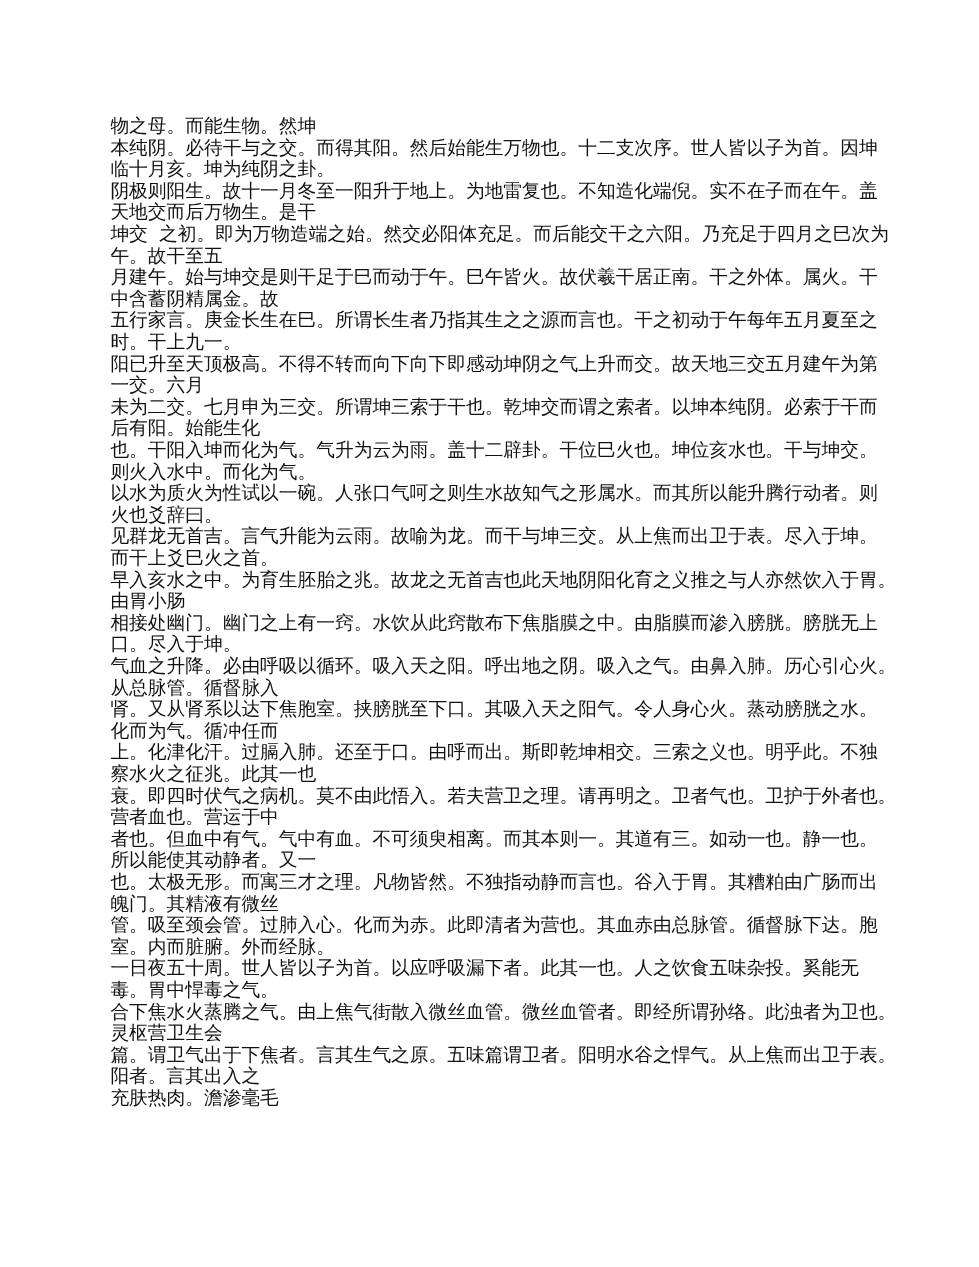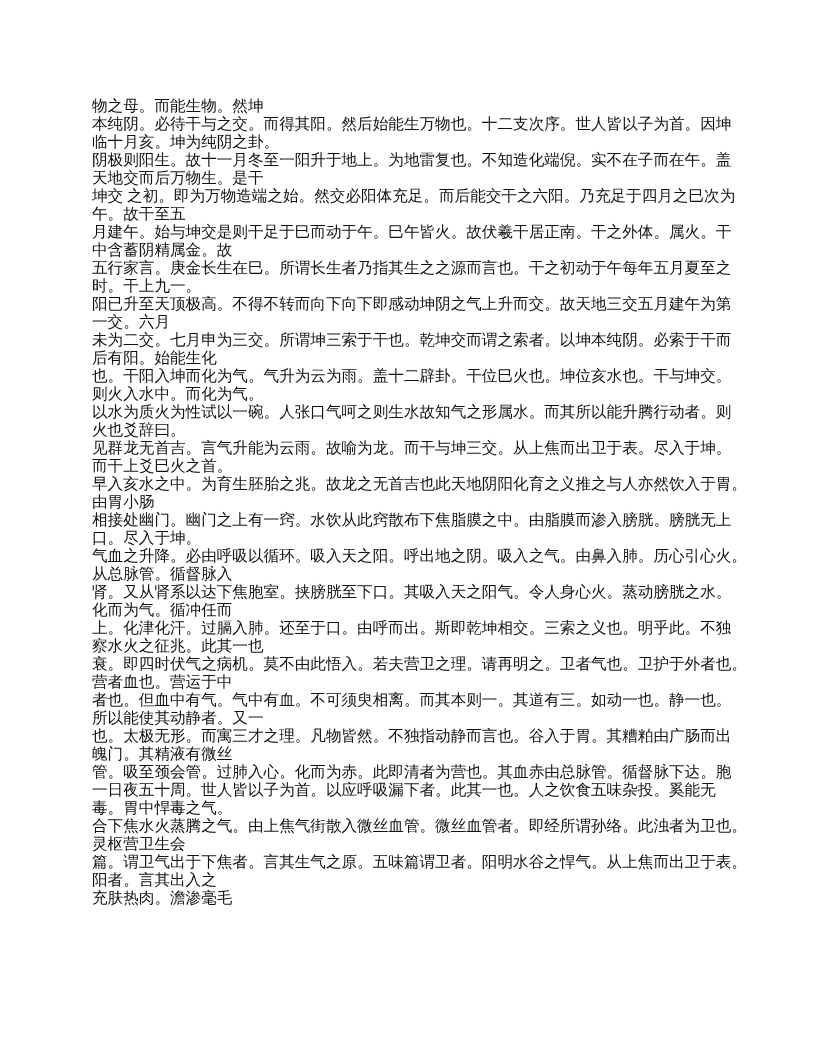--- a/index.html
+++ b/index.html
@@ -2,21 +2,21 @@
 <html><head>
 <meta charset="utf-8">
 <style>
   html, body { margin: 0; padding: 0; background: #ffffff; }
   body { width: 816px; height: 1056px; position: relative; overflow: hidden; }
   .page {
     position: absolute;
     left: 92px;
     top: 97px;
     width: 640px;
-    font-family: Liberation Serif, serif;
+    font-family: Liberation Mono, monospace;
     font-size: 15.6px;
     line-height: 18px;
     color: #111111;
     letter-spacing: 0px;
   }
   .line { display: block; white-space: nowrap; height: 18px; }
 </style>
 </head>
 <body>
 
@@ -52,20 +52,21 @@
   <span class="line">化而为气。循冲任而</span>
   <span class="line">上。化津化汗。过膈入肺。还至于口。由呼而出。斯即乾坤相交。三索之义也。明乎此。不独</span>
   <span class="line">察水火之征兆。此其一也</span>
   <span class="line">衰。即四时伏气之病机。莫不由此悟入。若夫营卫之理。请再明之。卫者气也。卫护于外者也。</span>
   <span class="line">营者血也。营运于中</span>
   <span class="line">者也。但血中有气。气中有血。不可须臾相离。而其本则一。其道有三。如动一也。静一也。</span>
   <span class="line">所以能使其动静者。又一</span>
   <span class="line">也。太极无形。而寓三才之理。凡物皆然。不独指动静而言也。谷入于胃。其糟粕由广肠而出</span>
   <span class="line">魄门。其精液有微丝</span>
   <span class="line">管。吸至颈会管。过肺入心。化而为赤。此即清者为营也。其血赤由总脉管。循督脉下达。胞</span>
+  <span class="line">室。内而脏腑。外而经脉。</span>
   <span class="line">一日夜五十周。世人皆以子为首。以应呼吸漏下者。此其一也。人之饮食五味杂投。奚能无</span>
   <span class="line">毒。胃中悍毒之气。</span>
   <span class="line">合下焦水火蒸腾之气。由上焦气街散入微丝血管。微丝血管者。即经所谓孙络。此浊者为卫也。</span>
   <span class="line">灵枢营卫生会</span>
   <span class="line">篇。谓卫气出于下焦者。言其生气之原。五味篇谓卫者。阳明水谷之悍气。从上焦而出卫于表。</span>
   <span class="line">阳者。言其出入之</span>
   <span class="line">充肤热肉。澹渗毫毛</span>
   <span class="line"></span>
 </div>
 

